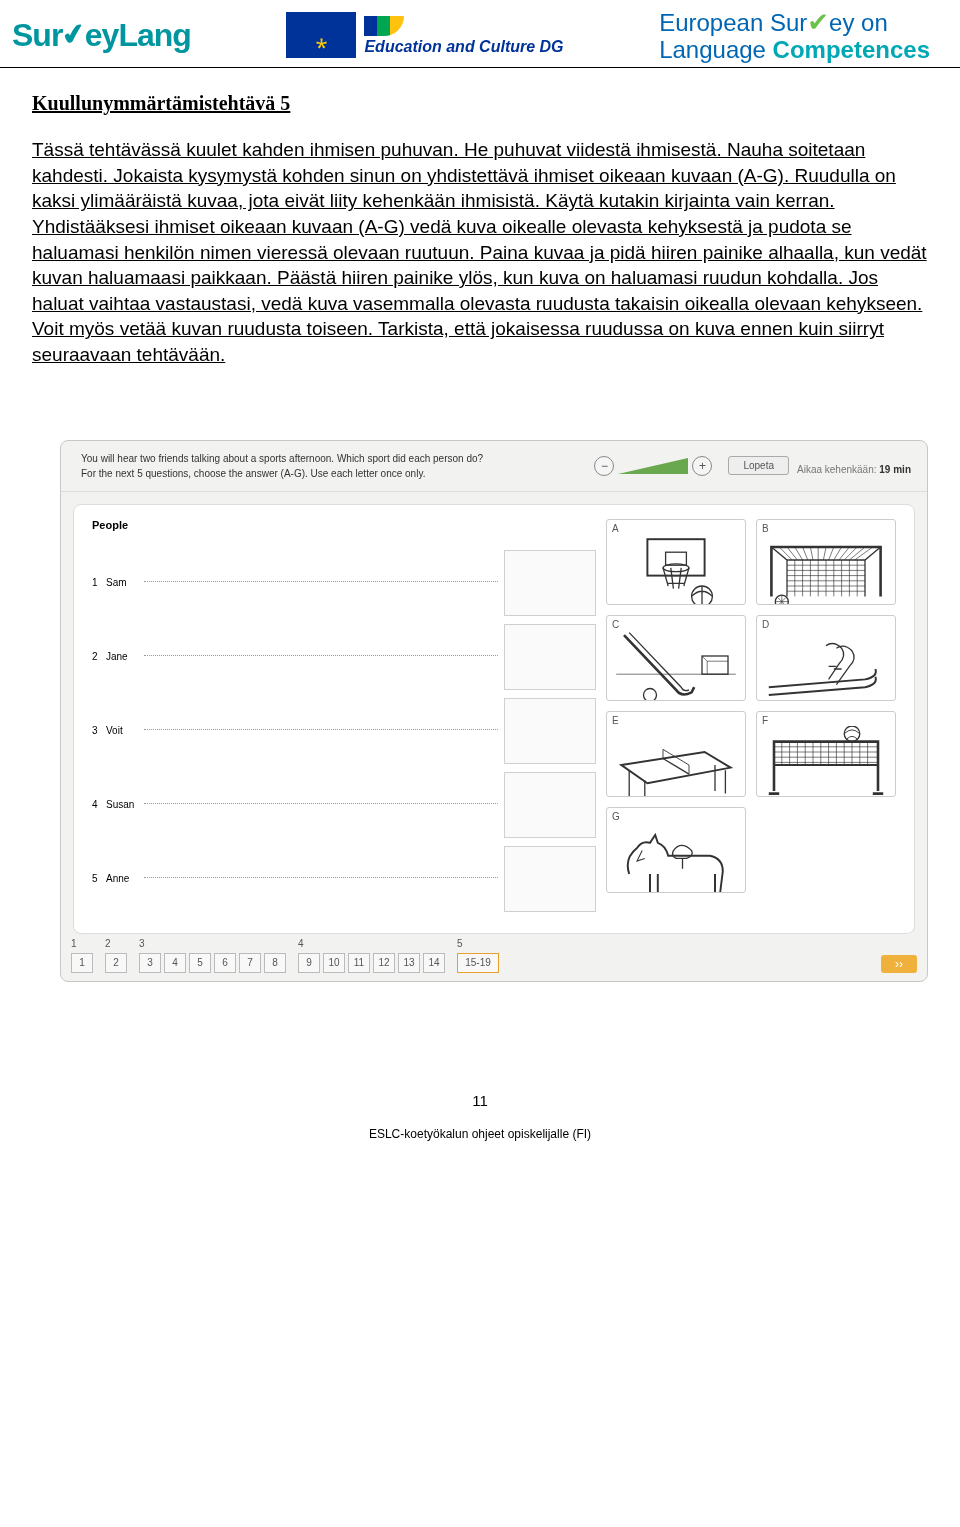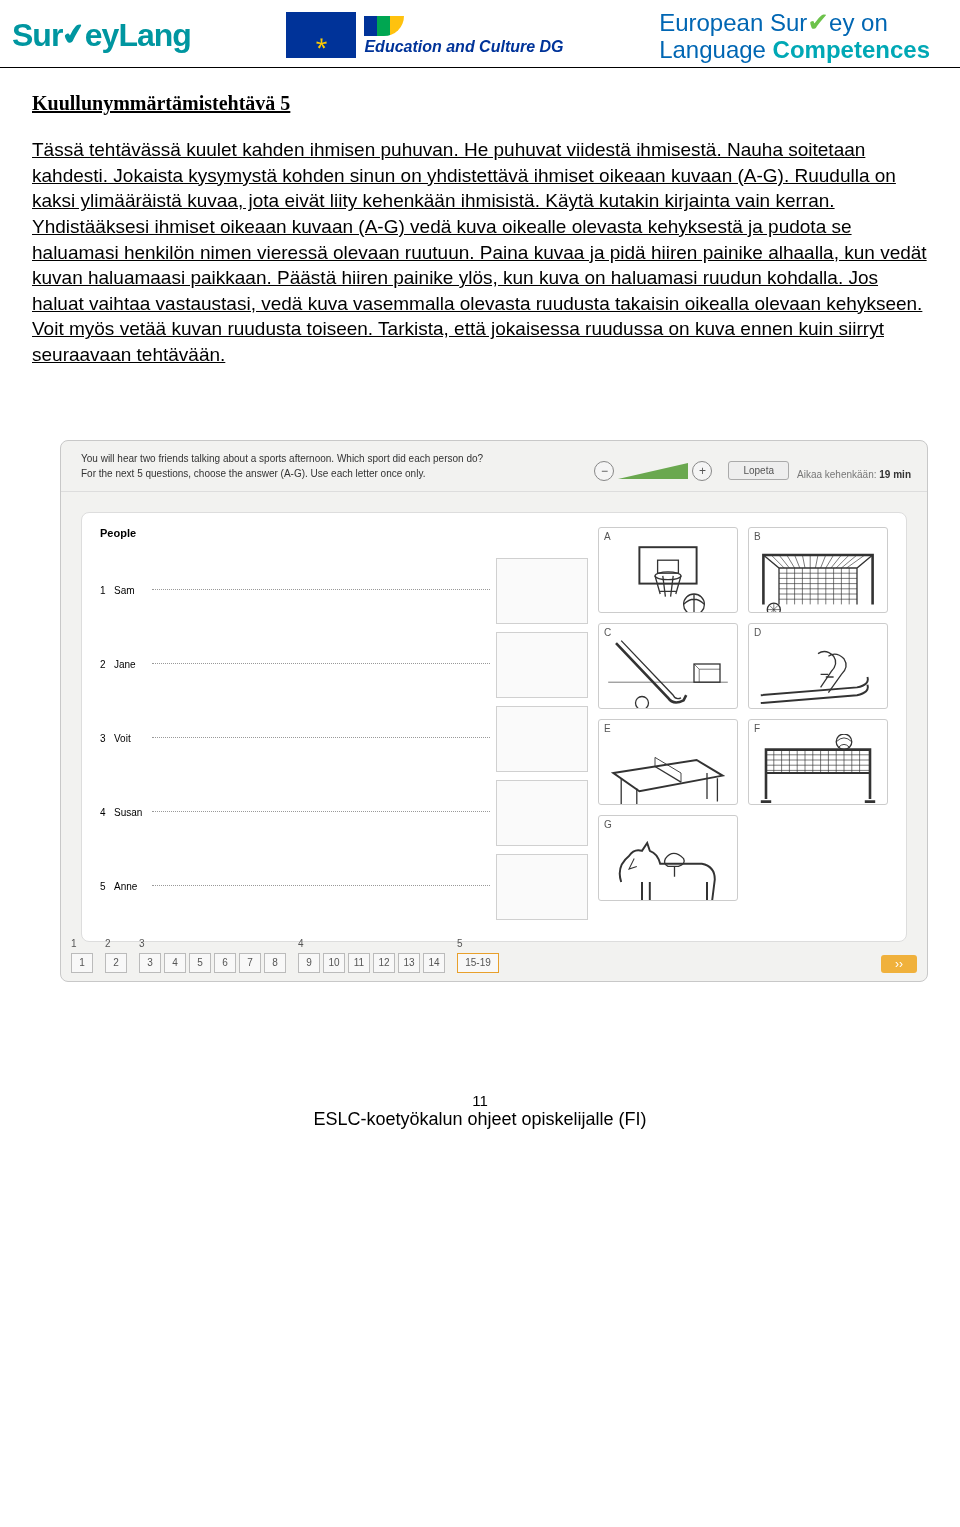--- a/index.html
+++ b/index.html
@@ -93,21 +93,21 @@
     border: 1px solid #c8c8c8;
     border-radius: 8px;
     background: #f2f2f0;
     padding: 0;
     position: relative;
     height: 540px;
   }
   .ss-header {
     display: flex;
     justify-content: space-between;
-    align-items: flex-end;
+    align-items: center;
     padding: 10px 16px 10px 20px;
     border-bottom: 1px solid #ddd;
     font-size: 10px;
     color: #333;
   }
   .ss-header-left {
     flex: 1;
     line-height: 1.5;
     max-width: 540px;
   }
@@ -148,21 +148,21 @@
     font-size: 10px;
     color: #555;
   }
   .timer-txt {
     font-size: 10px;
     color: #777;
   }
   .timer-txt .mins { color: #333; font-weight: bold; }
   .ss-body {
     background: #fff;
-    margin: 20px;
+    margin: 12px;
     border-radius: 8px;
     border: 1px solid #ddd;
     padding: 14px 18px;
     display: flex;
     gap: 10px;
     height: 400px;
   }
   .people-col {
     flex: 1;
   }
@@ -259,22 +259,22 @@
     display: flex;
     align-items: center;
     justify-content: center;
   }
   .footer {
     text-align: center;
     font-size: 15px;
     padding: 90px 0 20px 0;
   }
   .footer-sub {
-    font-size: 18px;
-    margin-top: 0;
+    font-size: 12px;
+    margin-top: 18px;
   }
 </style>
 </head>
 <body>
 
 <div class="header-logos">
   <div class="logo-surveylang">
     <span>Sur</span><span class="check">✔</span><span>eyLang</span>
   </div>
   <div class="logo-eu">

